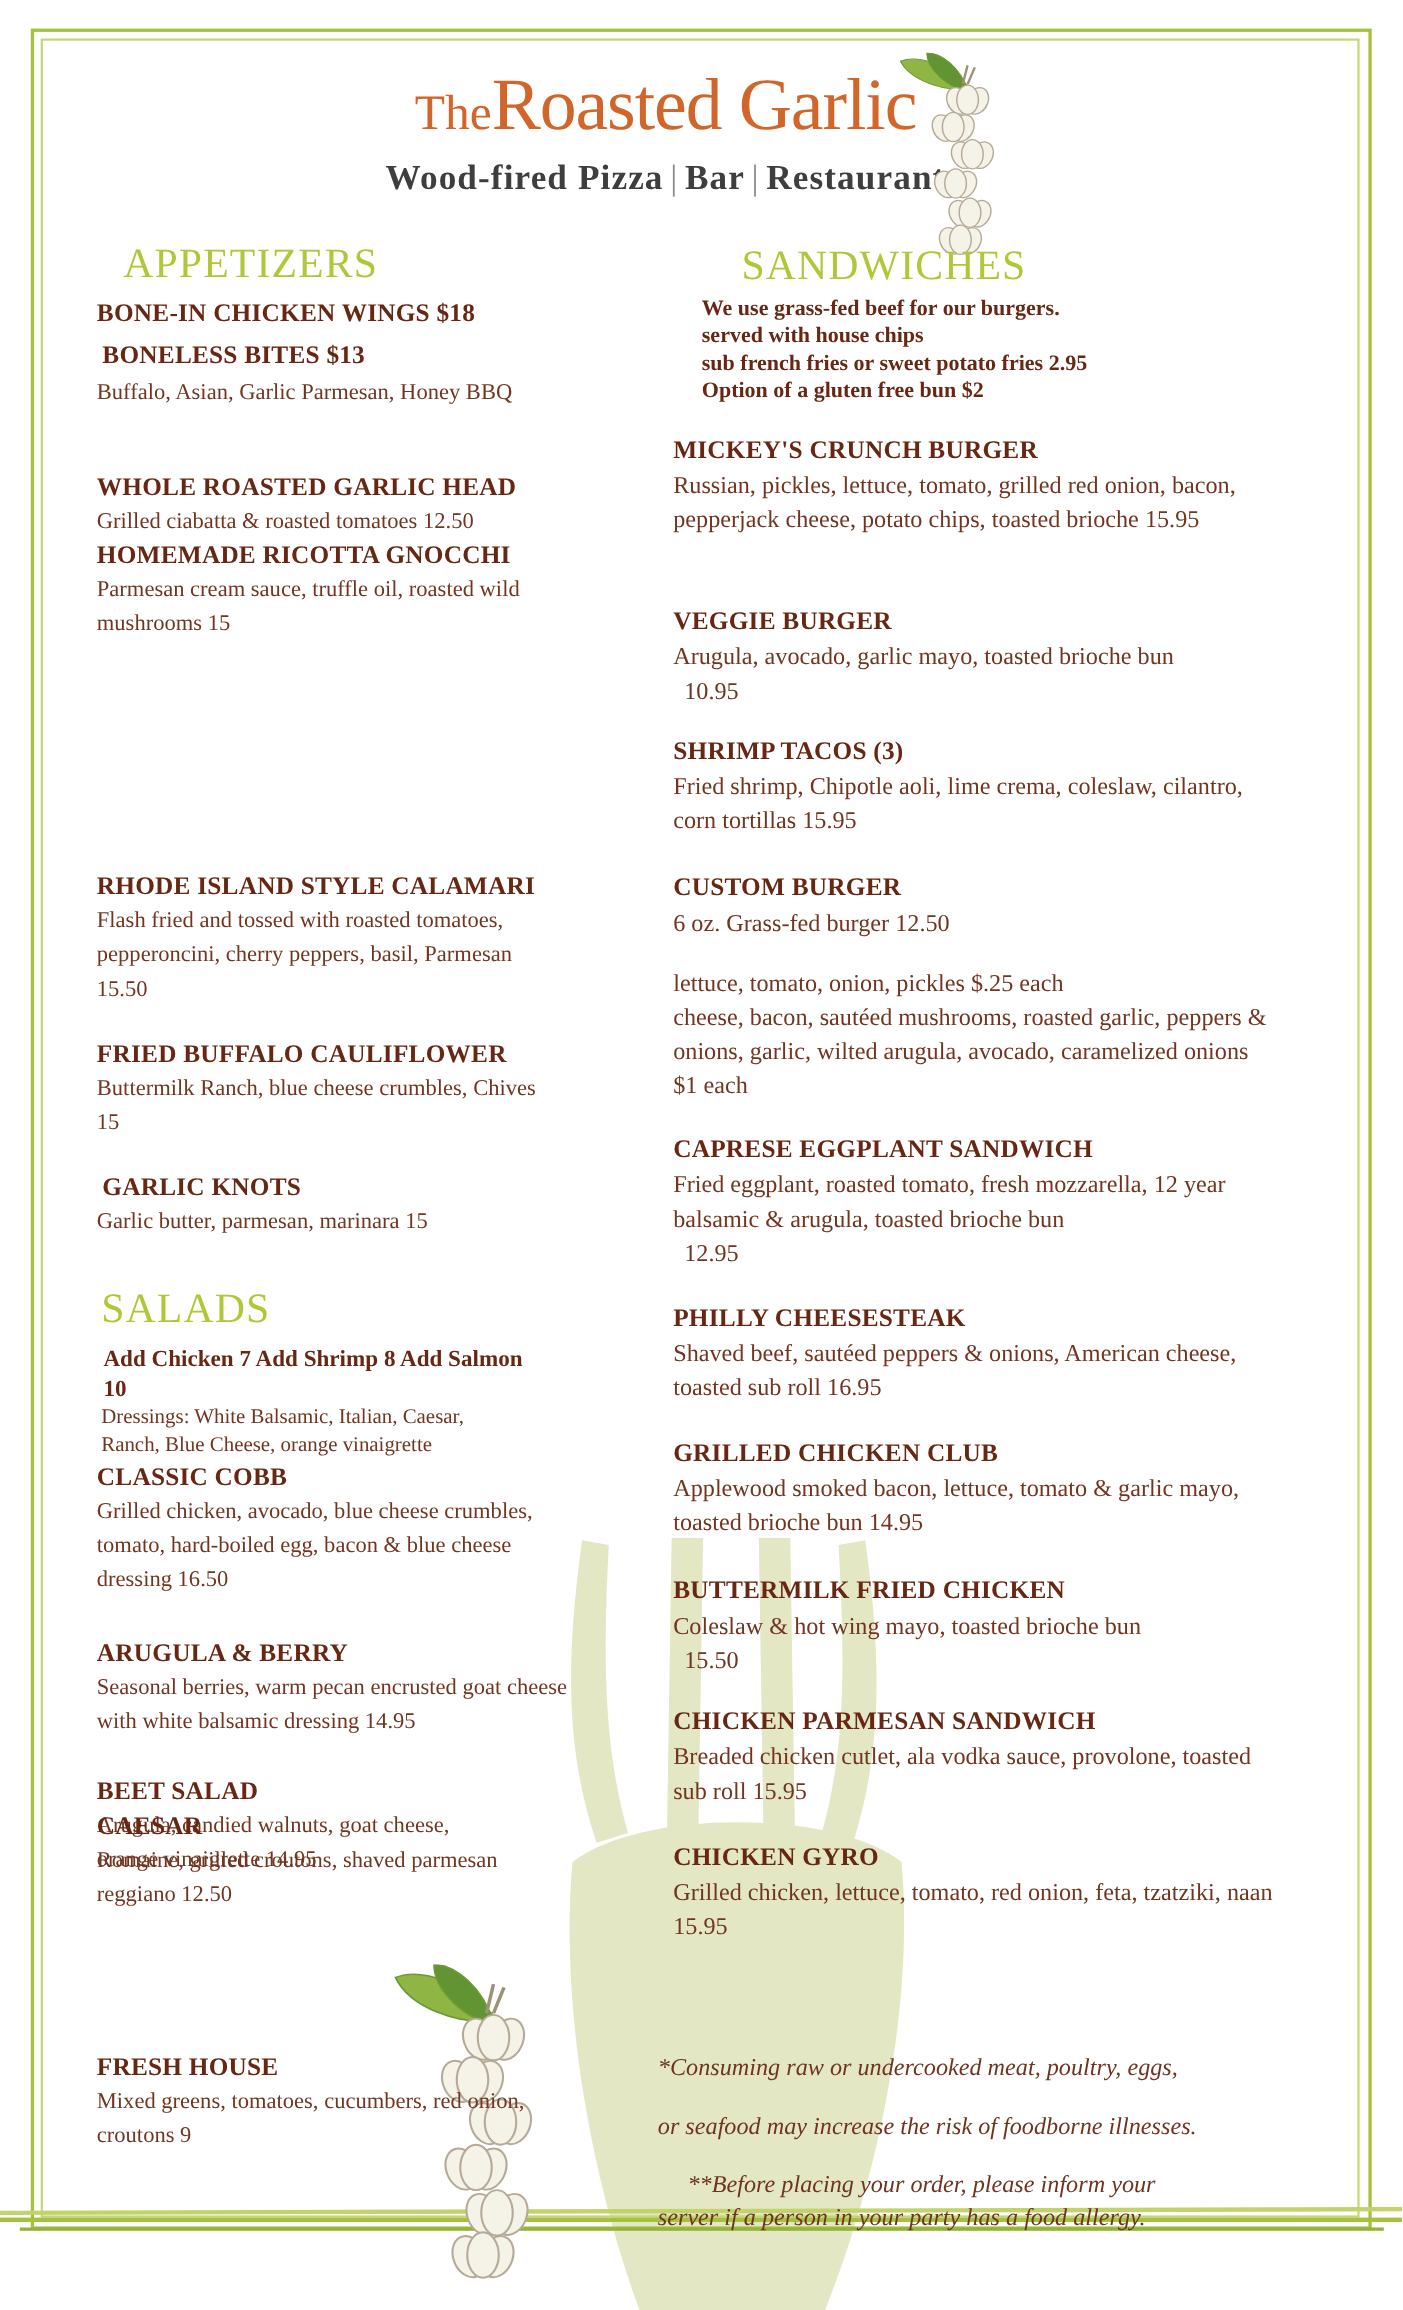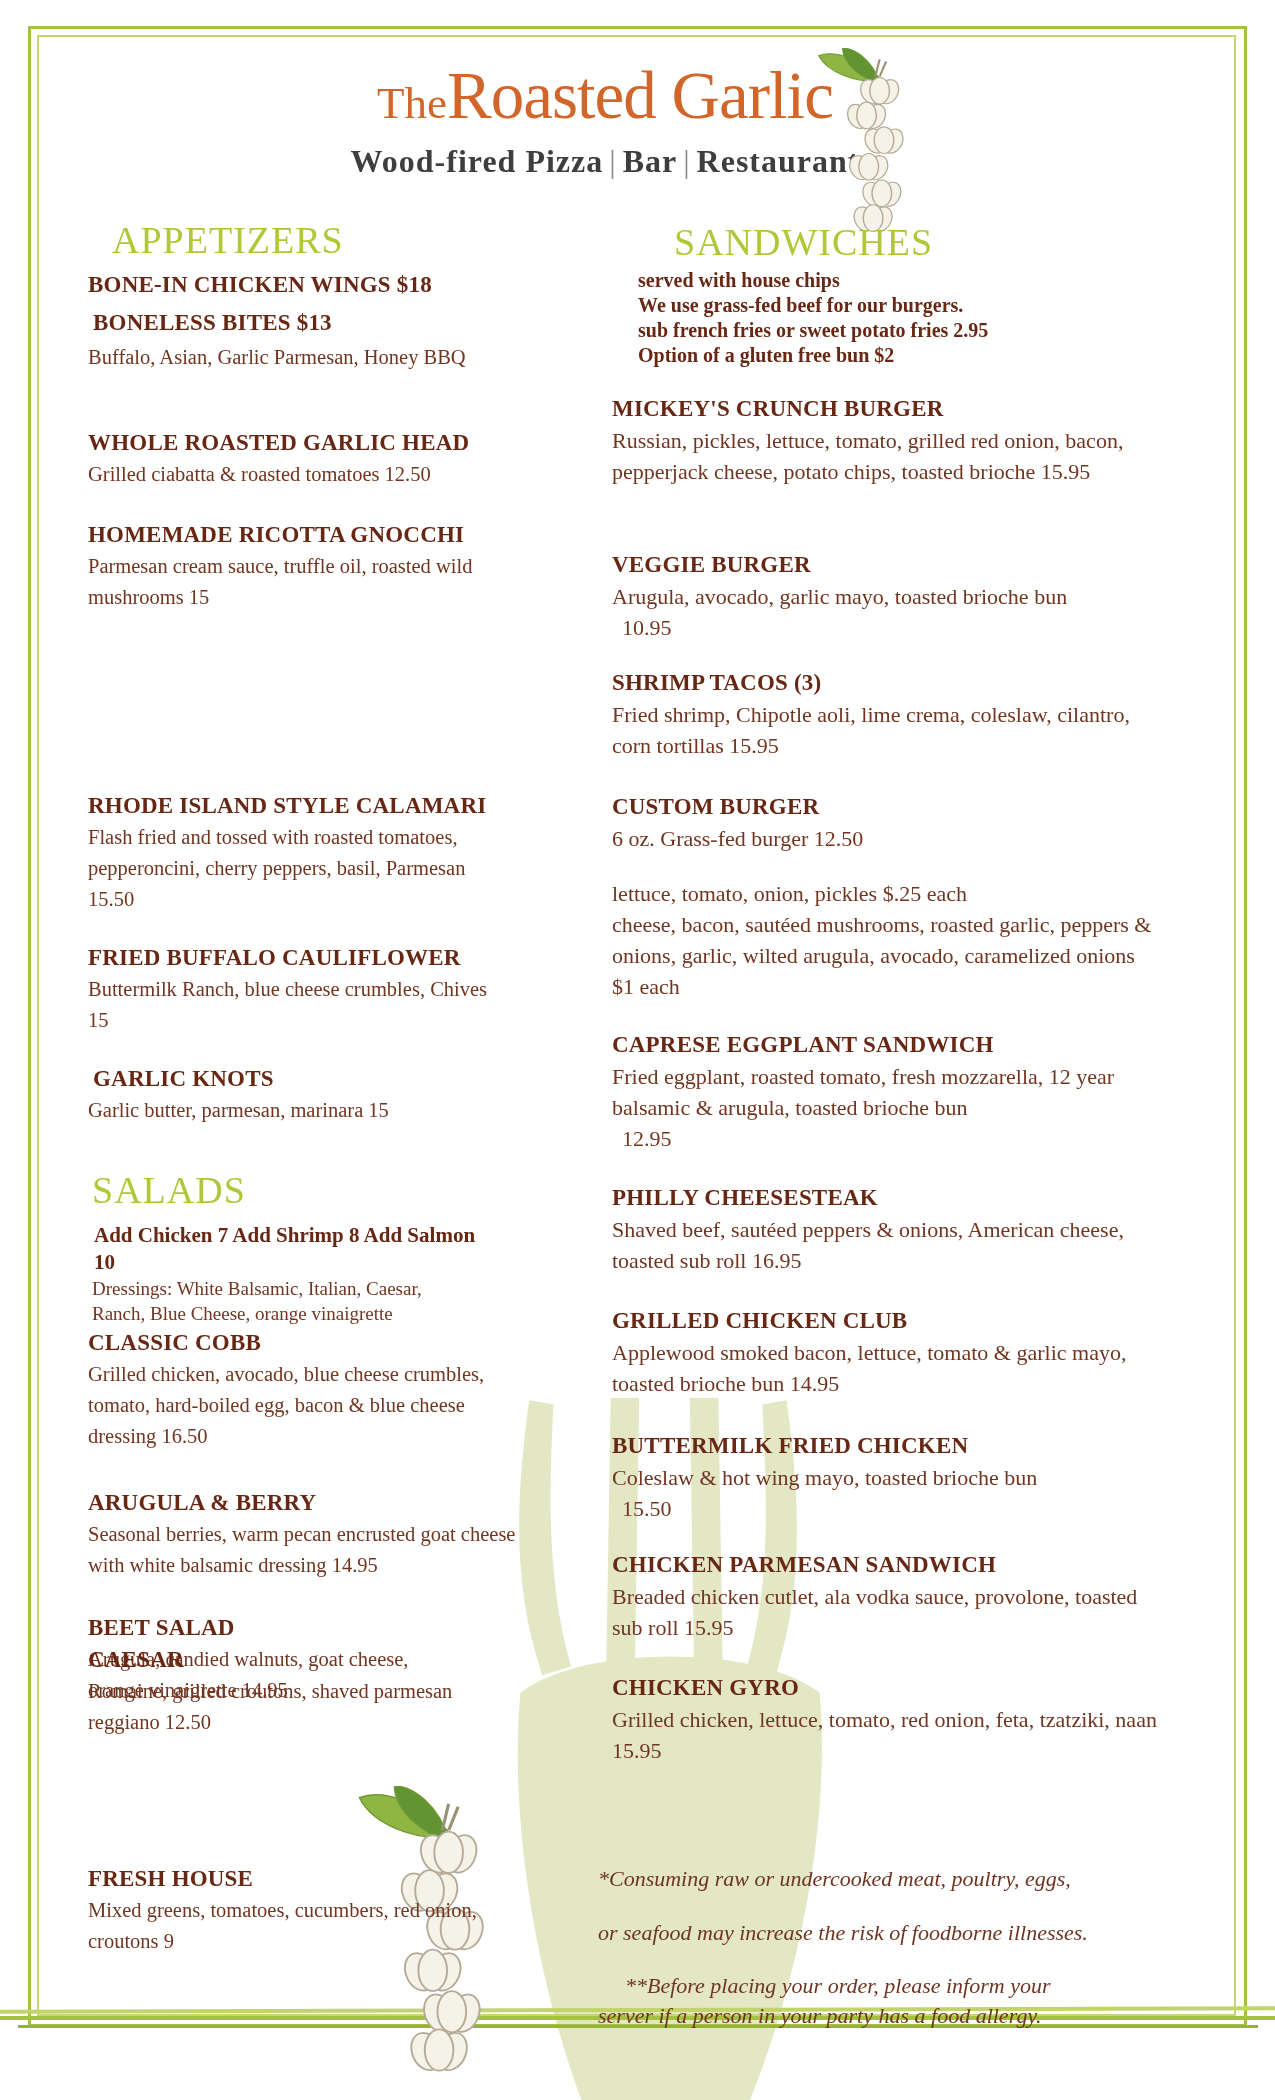--- a/index.html
+++ b/index.html
@@ -130,21 +130,21 @@
     <div class="iname" style="line-height:38px">BONE-IN CHICKEN WINGS $18</div>
     <div class="iname" style="line-height:38px;padding-left:5px">BONELESS BITES $13</div>
     <div class="idesc">Buffalo, Asian, Garlic Parmesan, Honey BBQ</div>
   </div>
 
   <div class="col-l" style="top:426px">
     <div class="iname">WHOLE ROASTED GARLIC HEAD</div>
     <div class="idesc">Grilled ciabatta &amp; roasted tomatoes  12.50</div>
   </div>
 
-  <div class="col-l" style="top:518px">
+  <div class="col-l" style="top:488px">
     <div class="iname">HOMEMADE RICOTTA GNOCCHI</div>
     <div class="idesc">Parmesan cream sauce, truffle oil, roasted wild mushrooms  15</div>
   </div>
 
 
   <div class="col-l" style="top:789px">
     <div class="iname">RHODE ISLAND STYLE CALAMARI</div>
     <div class="idesc">Flash fried and tossed with roasted tomatoes, pepperoncini, cherry peppers, basil, Parmesan  15.50</div>
   </div>
 
@@ -186,22 +186,22 @@
   </div>
 
   <div class="col-l" style="top:1862px">
     <div class="iname">FRESH HOUSE</div>
     <div class="idesc" style="width:390px">Mixed greens, tomatoes, cucumbers, red onion, croutons  9</div>
   </div>
 
   <div class="stitle col-r" style="top:222px;padding-left:62px">SANDWICHES</div>
 
   <div class="col-r" style="top:268px">
+    <div class="intro">We use grass-fed beef for our burgers.</div>
     <div class="intro">served with house chips</div>
-    <div class="intro">We use grass-fed beef for our burgers.</div>
     <div class="intro">sub french fries or sweet potato fries 2.95</div>
     <div class="intro">Option of a gluten free bun $2</div>
   </div>
 
   <div class="col-r" style="top:392px">
     <div class="iname">MICKEY'S CRUNCH BURGER</div>
     <div class="idesc">Russian, pickles, lettuce, tomato, grilled red onion, bacon, pepperjack cheese, potato chips, toasted brioche  15.95</div>
   </div>
 
   <div class="col-r" style="top:548px">

